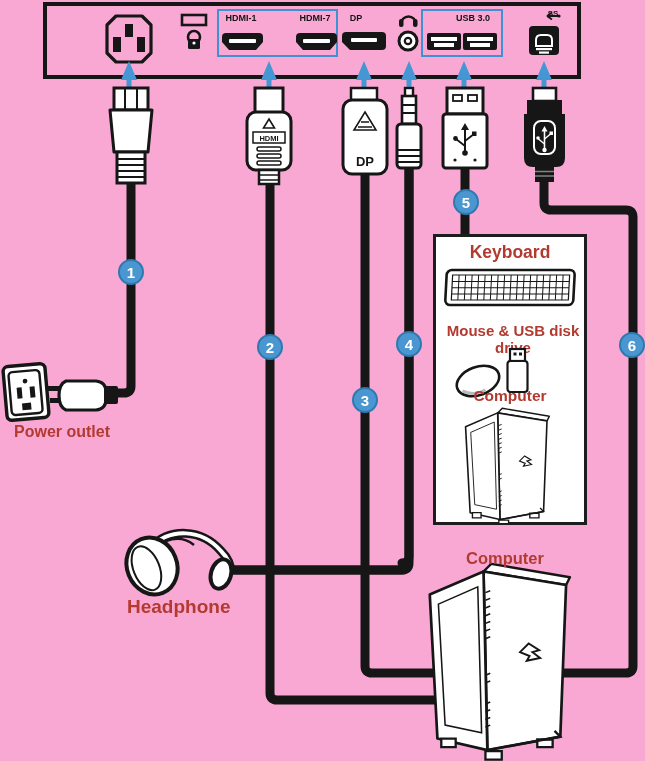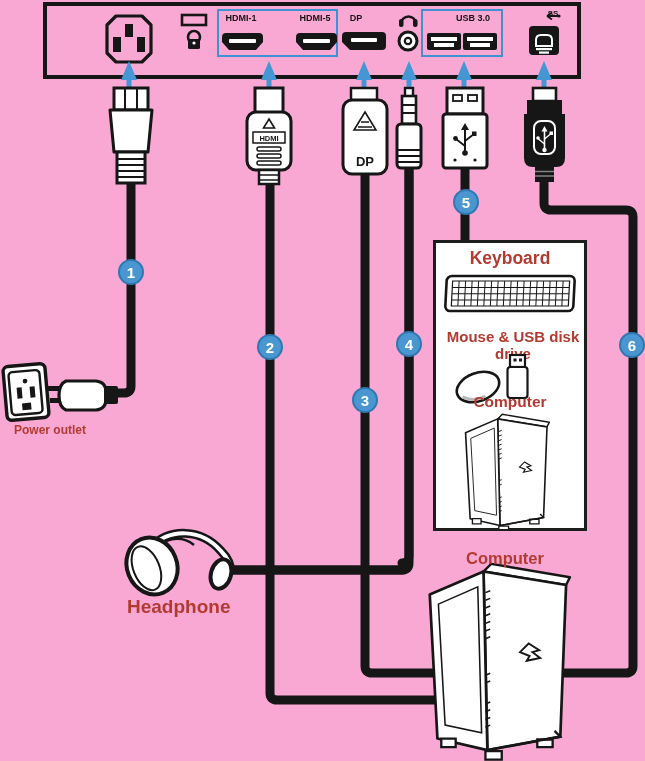--- a/index.html
+++ b/index.html
@@ -24,45 +24,45 @@
   .pl-usb{left:423px;top:13px;width:100px;}
   .pl-ss{left:527px;top:9px;width:20px;font-size:8px;margin-left:16px;}
   .ss-arrow{position:absolute;left:545px;top:11px;}
   .marker{
     position:absolute;width:26px;height:26px;border-radius:50%;
     background:#4A96D0;border:2px solid #2F79B0;box-sizing:border-box;
     color:#fff;font-weight:bold;font-size:15px;
     display:flex;align-items:center;justify-content:center;
   }
   .red-label{position:absolute;color:#B23A30;font-weight:bold;text-align:center;}
-  .lbl-outlet{left:14px;top:423px;width:112px;font-size:12px;text-align:left;}
+  .lbl-outlet{left:14px;top:423px;width:112px;font-size:16px;text-align:left;}
   .lbl-headphone{left:127px;top:596px;width:100px;font-size:19px;}
   .lbl-computer{left:450px;top:549px;width:110px;font-size:16.5px;}
   .kb-box{
-    position:absolute;left:433px;top:240px;width:154px;height:291px;
+    position:absolute;left:433px;top:234px;width:154px;height:291px;
     background:#fff;border:3px solid #1d1d1d;box-sizing:border-box;
   }
   .kb-box .red-label{position:absolute;left:0;width:148px;}
   .kbl-keyboard{top:5px;font-size:17.5px;}
   .kbl-mouse{top:73px;font-size:15px;line-height:17px;padding:0 3px;width:142px !important;margin:12px auto;left:3px !important;}
   .kbl-computer{top:150px;font-size:15.5px;}
   .abs{position:absolute;}
   svg text{font-family:"Liberation Sans",sans-serif;}
 </style>
 </head>
 <body>
 
 <div class="canvas">
 
   <div class="panel"></div>
   <div class="blue-box bb-hdmi"></div>
   <div class="blue-box bb-usb"></div>
 
   <div class="port-label pl-hdmi1">HDMI-1</div>
-  <div class="port-label pl-hdmi2">HDMI-5</div>
+  <div class="port-label pl-hdmi2">HDMI-7</div>
   <div class="port-label pl-dp">DP</div>
   <div class="port-label pl-usb">USB 3.0</div>
   <div class="port-label pl-ss">SS</div>
   <svg class="ss-arrow" width="16" height="10">
     <path d="M2,5 H13 M2,5 l5,-3.5 M2,5 l5,3.5" stroke="#161616" stroke-width="1.8" fill="none"></path>
     <circle cx="14" cy="5" r="1.6" fill="#161616"></circle>
   </svg>
 
   <svg class="abs" style="left:0;top:0;" width="645" height="761" viewBox="0 0 645 761">
     <defs>

